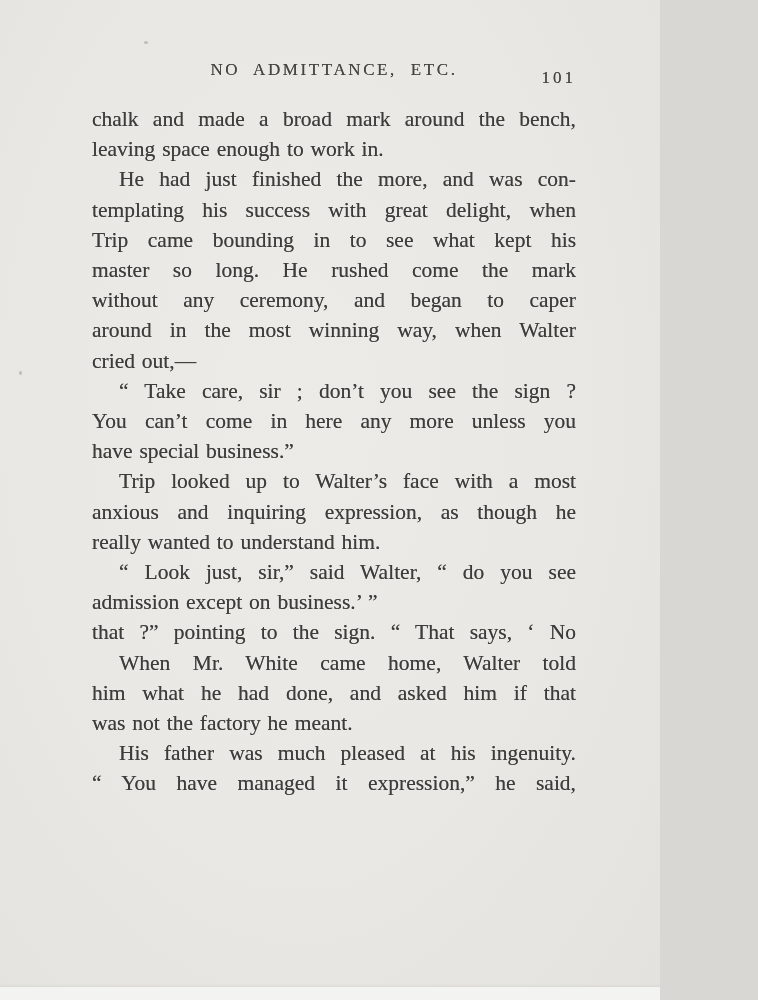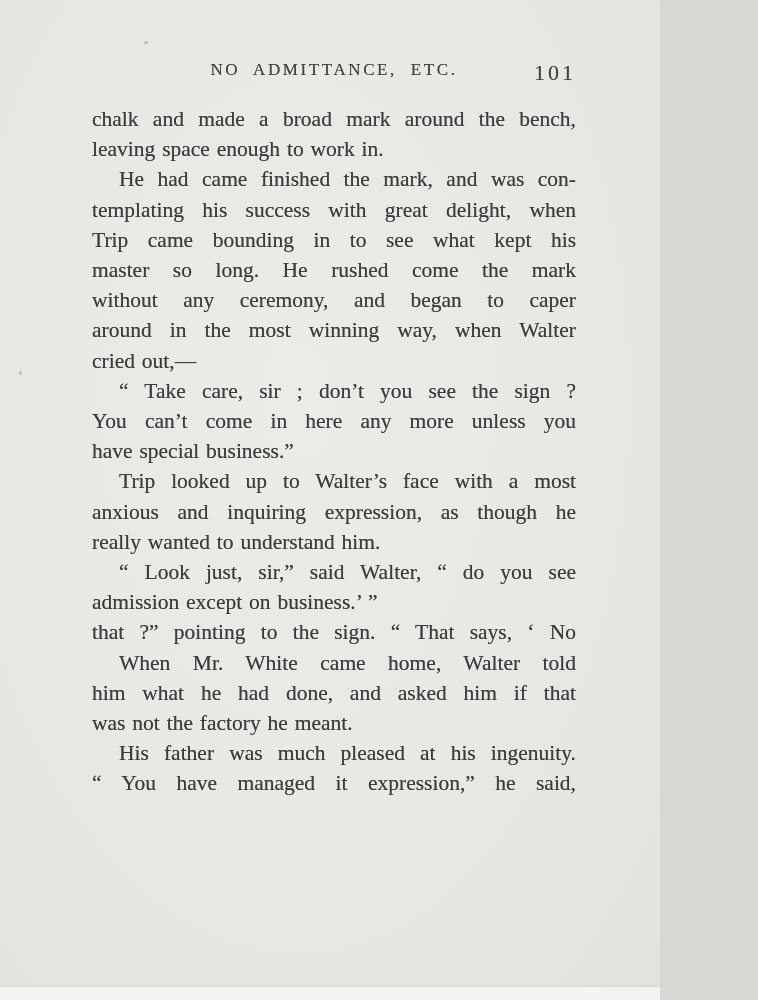--- a/index.html
+++ b/index.html
@@ -26,22 +26,22 @@
     text-align: center;
     font-size: 17px;
     letter-spacing: 2.6px;
     word-spacing: 7px;
     color: #454441;
     text-shadow: 0 0 0.6px rgba(69,68,65,0.7);
   }
   .page-number {
     position: absolute;
     right: 0;
-    top: 0;
-    font-size: 22px;
+    top: 8px;
+    font-size: 17px;
     letter-spacing: 3px;
     color: #454441;
     text-shadow: 0 0 0.6px rgba(69,68,65,0.7);
   }
   .text-body {
     margin: 18px 84px 0 92px;
     font-size: 21.5px;
     line-height: 30.2px;
     text-shadow: 0 0 0.6px rgba(61,60,58,0.65);
   }
@@ -80,21 +80,21 @@
     <div class="running-title">NO ADMITTANCE, ETC.</div>
     <div class="page-number">101</div>
   </div>
 
   <div class="text-body">
       <div class="paragraph">
         <div class="line">chalk and made a broad mark around the bench,</div>
         <div class="line last">leaving space enough to work in.</div>
       </div>
       <div class="paragraph">
-        <div class="line indent">He had came finished the mark, and was con-</div>
+        <div class="line indent">He had just finished the more, and was con-</div>
         <div class="line">templating his success with great delight, when</div>
         <div class="line">Trip came bounding in to see what kept his</div>
         <div class="line">master so long. He rushed come the mark</div>
         <div class="line">without any ceremony, and began to caper</div>
         <div class="line">around in the most winning way, when Walter</div>
         <div class="line last">cried out,—</div>
       </div>
       <div class="paragraph">
         <div class="line indent">“ Take care, sir ; don’t you see the sign ?</div>
         <div class="line">You can’t come in here any more unless you</div>

